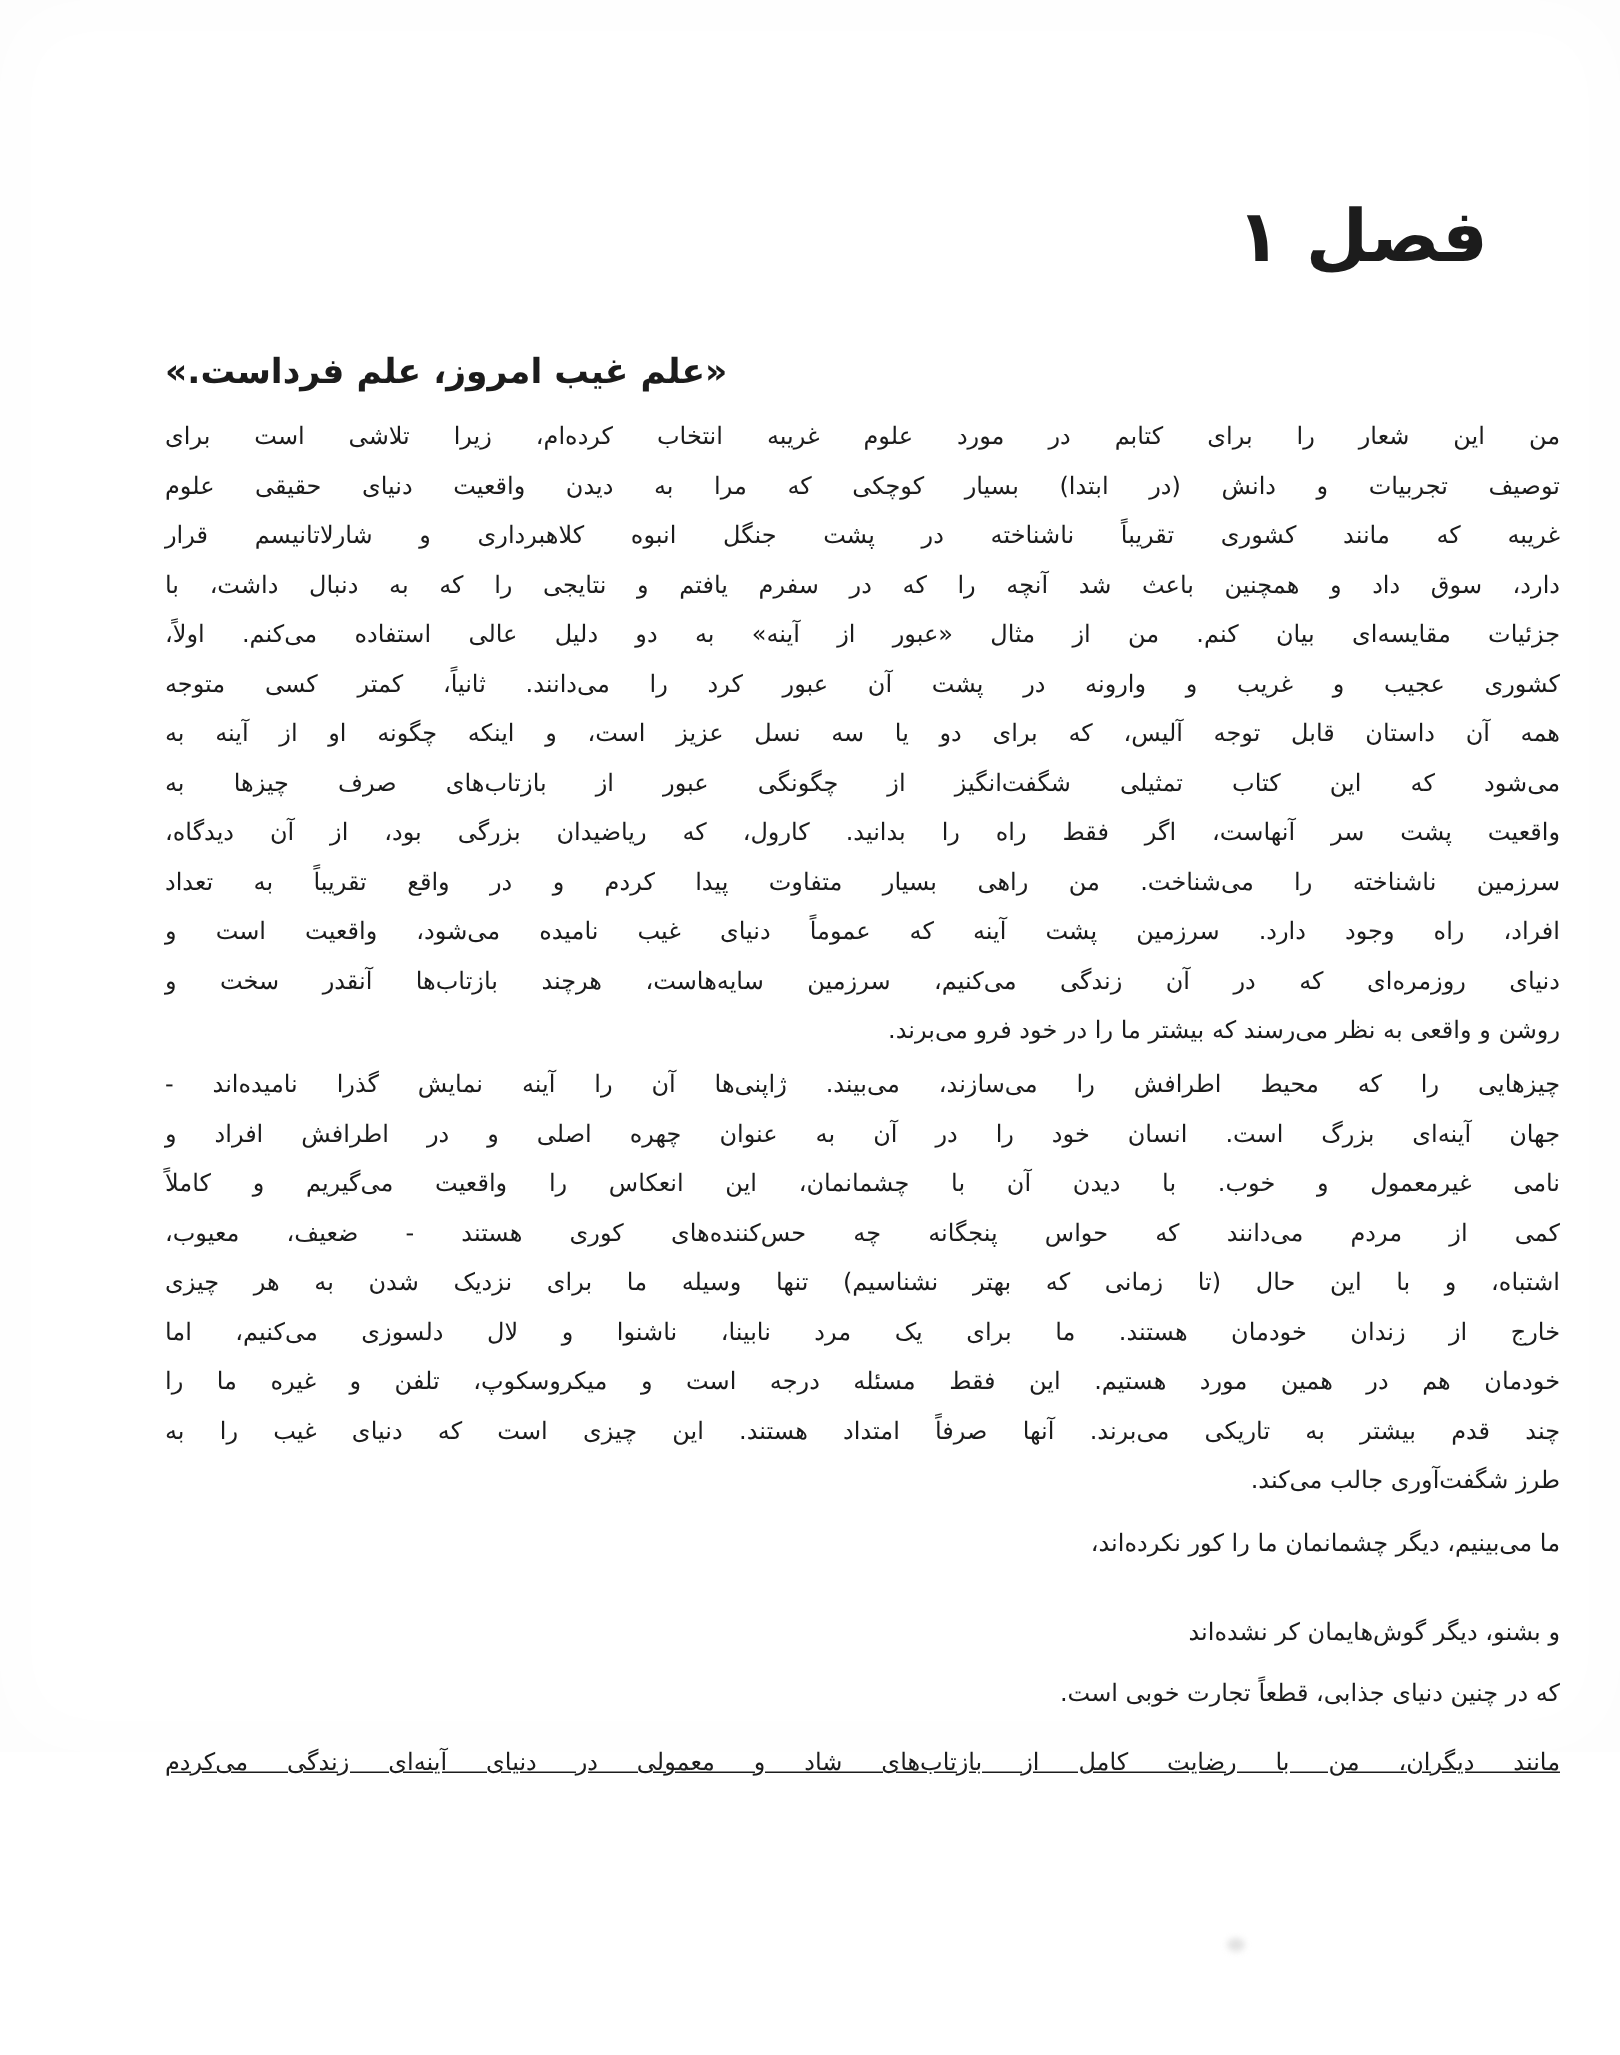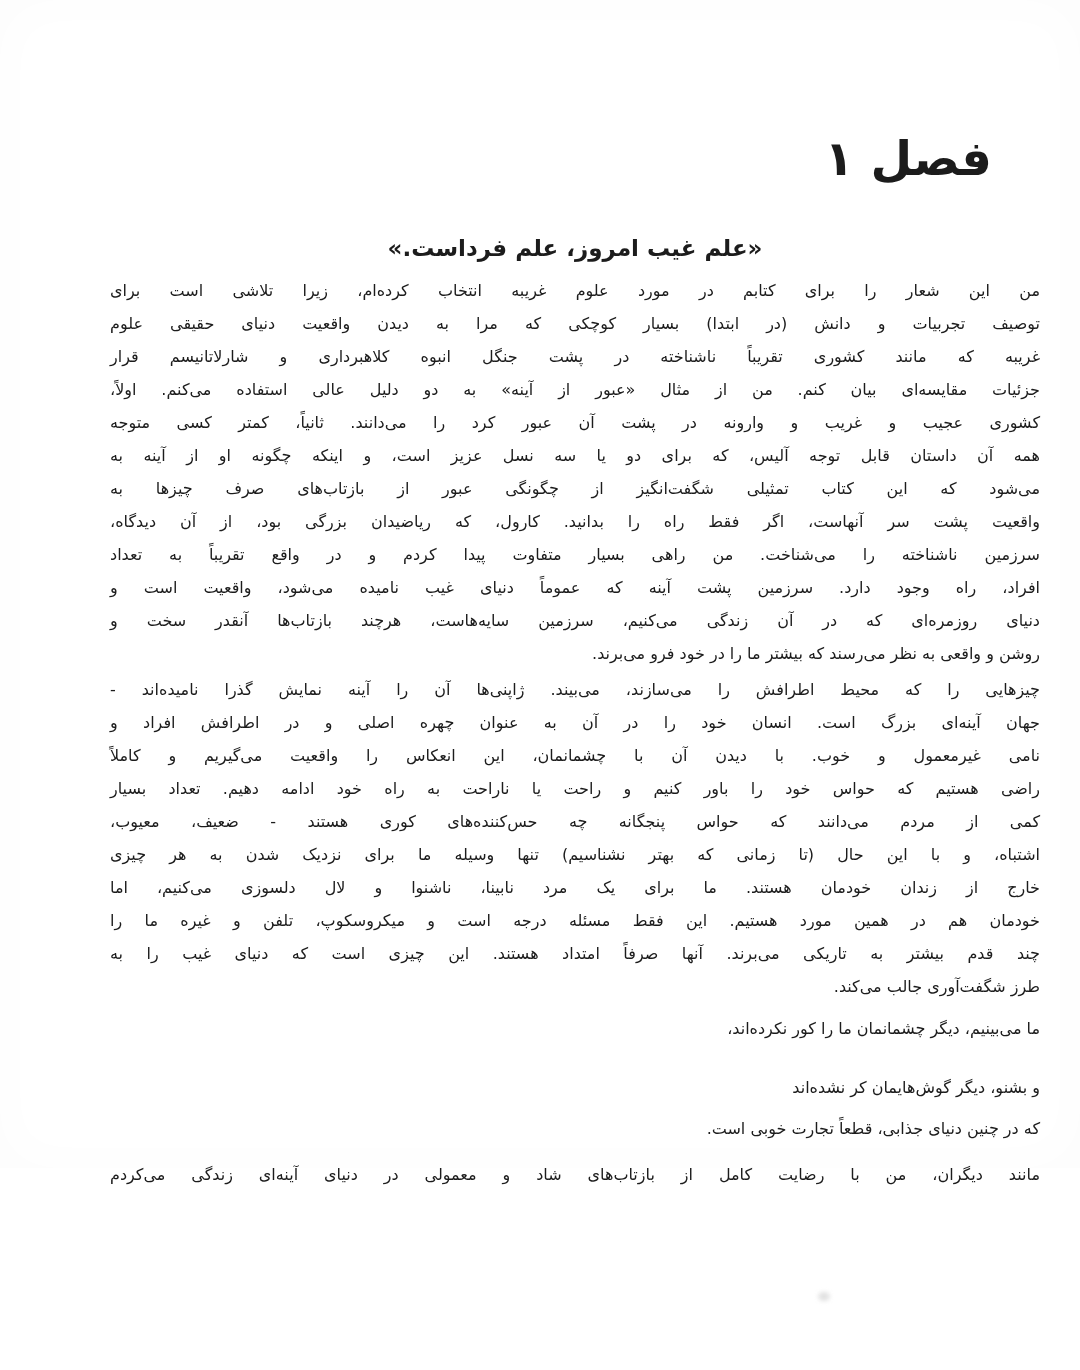--- a/index.html
+++ b/index.html
@@ -26,26 +26,26 @@
     margin-left: 0;
     margin-right: 48px;          
     letter-spacing: 1px;
   }
 
   .epigraph {
     margin-top: 44px;
     font-size: 23px;
     font-weight: bold;
     line-height: 32px;
-    text-align: center;
+    text-align: left;
   }
 
   .para { margin-top: 10px; }
   .para-2 { margin-top: 3px; }
-  .para-3 { margin-top: 13px; }
+  .para-3 { margin-top: 13px; text-decoration: underline; }
 
   .jline, .lline, .vline {
     font-size: 16px;
     line-height: 33px;
     white-space: normal;
   }
   
   .jline {
     text-align: justify;
     text-align-last: justify;
@@ -78,36 +78,36 @@
 <div class="page">
 
   <h1 class="chapter-title">فصل ۱</h1>
 
   <p class="epigraph">«علم غیب امروز، علم فرداست.»</p>
 
   <section class="para para-1">
     <div class="jline">من این شعار را برای کتابم در مورد علوم غریبه انتخاب کرده‌ام، زیرا تلاشی است برای</div>
     <div class="jline">توصیف تجربیات و دانش (در ابتدا) بسیار کوچکی که مرا به دیدن واقعیت دنیای حقیقی علوم</div>
     <div class="jline">غریبه که مانند کشوری تقریباً ناشناخته در پشت جنگل انبوه کلاهبرداری و شارلاتانیسم قرار</div>
+    <div class="jline">دارد، سوق داد و همچنین باعث شد آنچه را که در سفرم یافتم و نتایجی را که به دنبال داشت، با</div>
     <div class="jline">جزئیات مقایسه‌ای بیان کنم. من از مثال «عبور از آینه» به دو دلیل عالی استفاده می‌کنم. اولاً،</div>
     <div class="jline">کشوری عجیب و غریب و وارونه در پشت آن عبور کرد را می‌دانند. ثانیاً، کمتر کسی متوجه</div>
     <div class="jline">همه آن داستان قابل توجه آلیس، که برای دو یا سه نسل عزیز است، و اینکه چگونه او از آینه به</div>
     <div class="jline">می‌شود که این کتاب تمثیلی شگفت‌انگیز از چگونگی عبور از بازتاب‌های صرف چیزها به</div>
     <div class="jline">واقعیت پشت سر آنهاست، اگر فقط راه را بدانید. کارول، که ریاضیدان بزرگی بود، از آن دیدگاه،</div>
     <div class="jline">سرزمین ناشناخته را می‌شناخت. من راهی بسیار متفاوت پیدا کردم و در واقع تقریباً به تعداد</div>
     <div class="jline">افراد، راه وجود دارد. سرزمین پشت آینه که عموماً دنیای غیب نامیده می‌شود، واقعیت است و</div>
     <div class="jline">دنیای روزمره‌ای که در آن زندگی می‌کنیم، سرزمین سایه‌هاست، هرچند بازتاب‌ها آنقدر سخت و</div>
     <div class="lline">روشن و واقعی به نظر می‌رسند که بیشتر ما را در خود فرو می‌برند.</div>
   </section>
 
   <section class="para para-2">
     <div class="jline">چیزهایی را که محیط اطرافش را می‌سازند، می‌بیند. ژاپنی‌ها آن را آینه نمایش گذرا نامیده‌اند -</div>
     <div class="jline">جهان آینه‌ای بزرگ است. انسان خود را در آن به عنوان چهره اصلی و در اطرافش افراد و</div>
     <div class="jline">نامی غیرمعمول و خوب. با دیدن آن با چشمانمان، این انعکاس را واقعیت می‌گیریم و کاملاً</div>
-    <div class="jline">راضی هستیم که حواس خود را باور کنیم و راحت یا ناراحت به راه خود ادامه دهیم. تعداد بسیار</div>
     <div class="jline">کمی از مردم می‌دانند که حواس پنجگانه چه حس‌کننده‌های کوری هستند - ضعیف، معیوب،</div>
     <div class="jline">اشتباه، و با این حال (تا زمانی که بهتر نشناسیم) تنها وسیله ما برای نزدیک شدن به هر چیزی</div>
     <div class="jline">خارج از زندان خودمان هستند. ما برای یک مرد نابینا، ناشنوا و لال دلسوزی می‌کنیم، اما</div>
     <div class="jline">خودمان هم در همین مورد هستیم. این فقط مسئله درجه است و میکروسکوپ، تلفن و غیره ما را</div>
     <div class="jline">چند قدم بیشتر به تاریکی می‌برند. آنها صرفاً امتداد هستند. این چیزی است که دنیای غیب را به</div>
     <div class="lline">طرز شگفت‌آوری جالب می‌کند.</div>
   </section>
 
   <div class="vline verse-1">ما می‌بینیم، دیگر چشمانمان ما را کور نکرده‌اند،</div>
   <div class="vline verse-2">و بشنو، دیگر گوش‌هایمان کر نشده‌اند</div>

